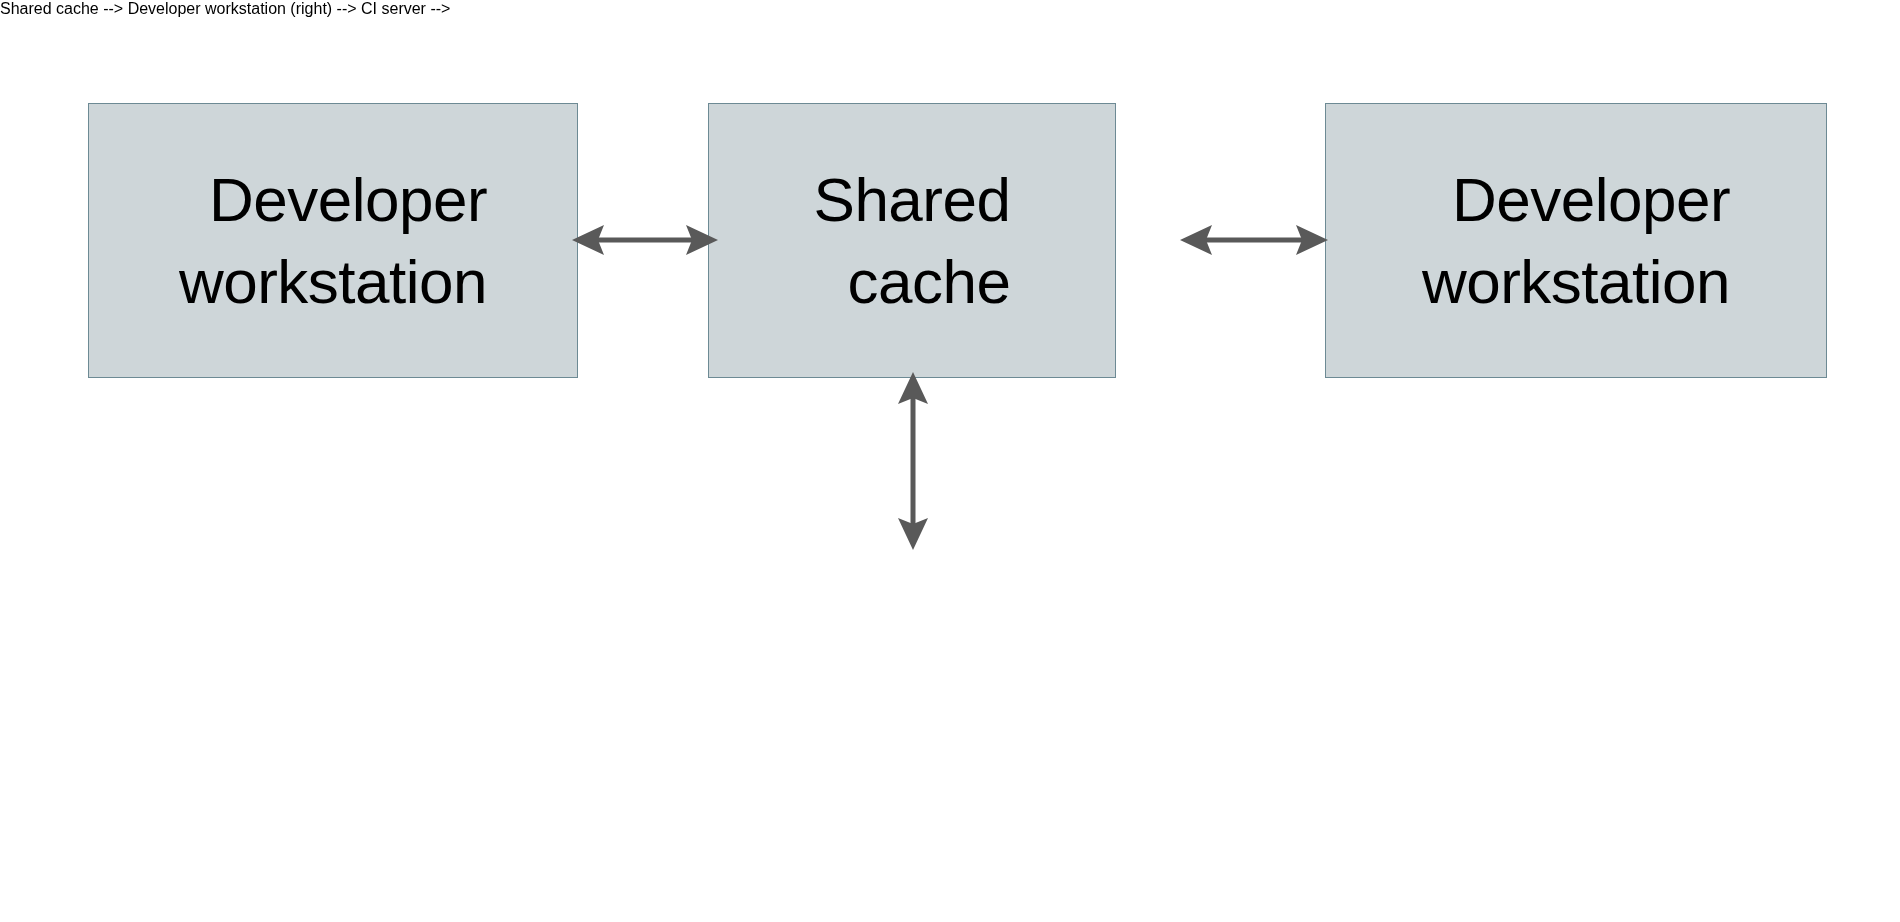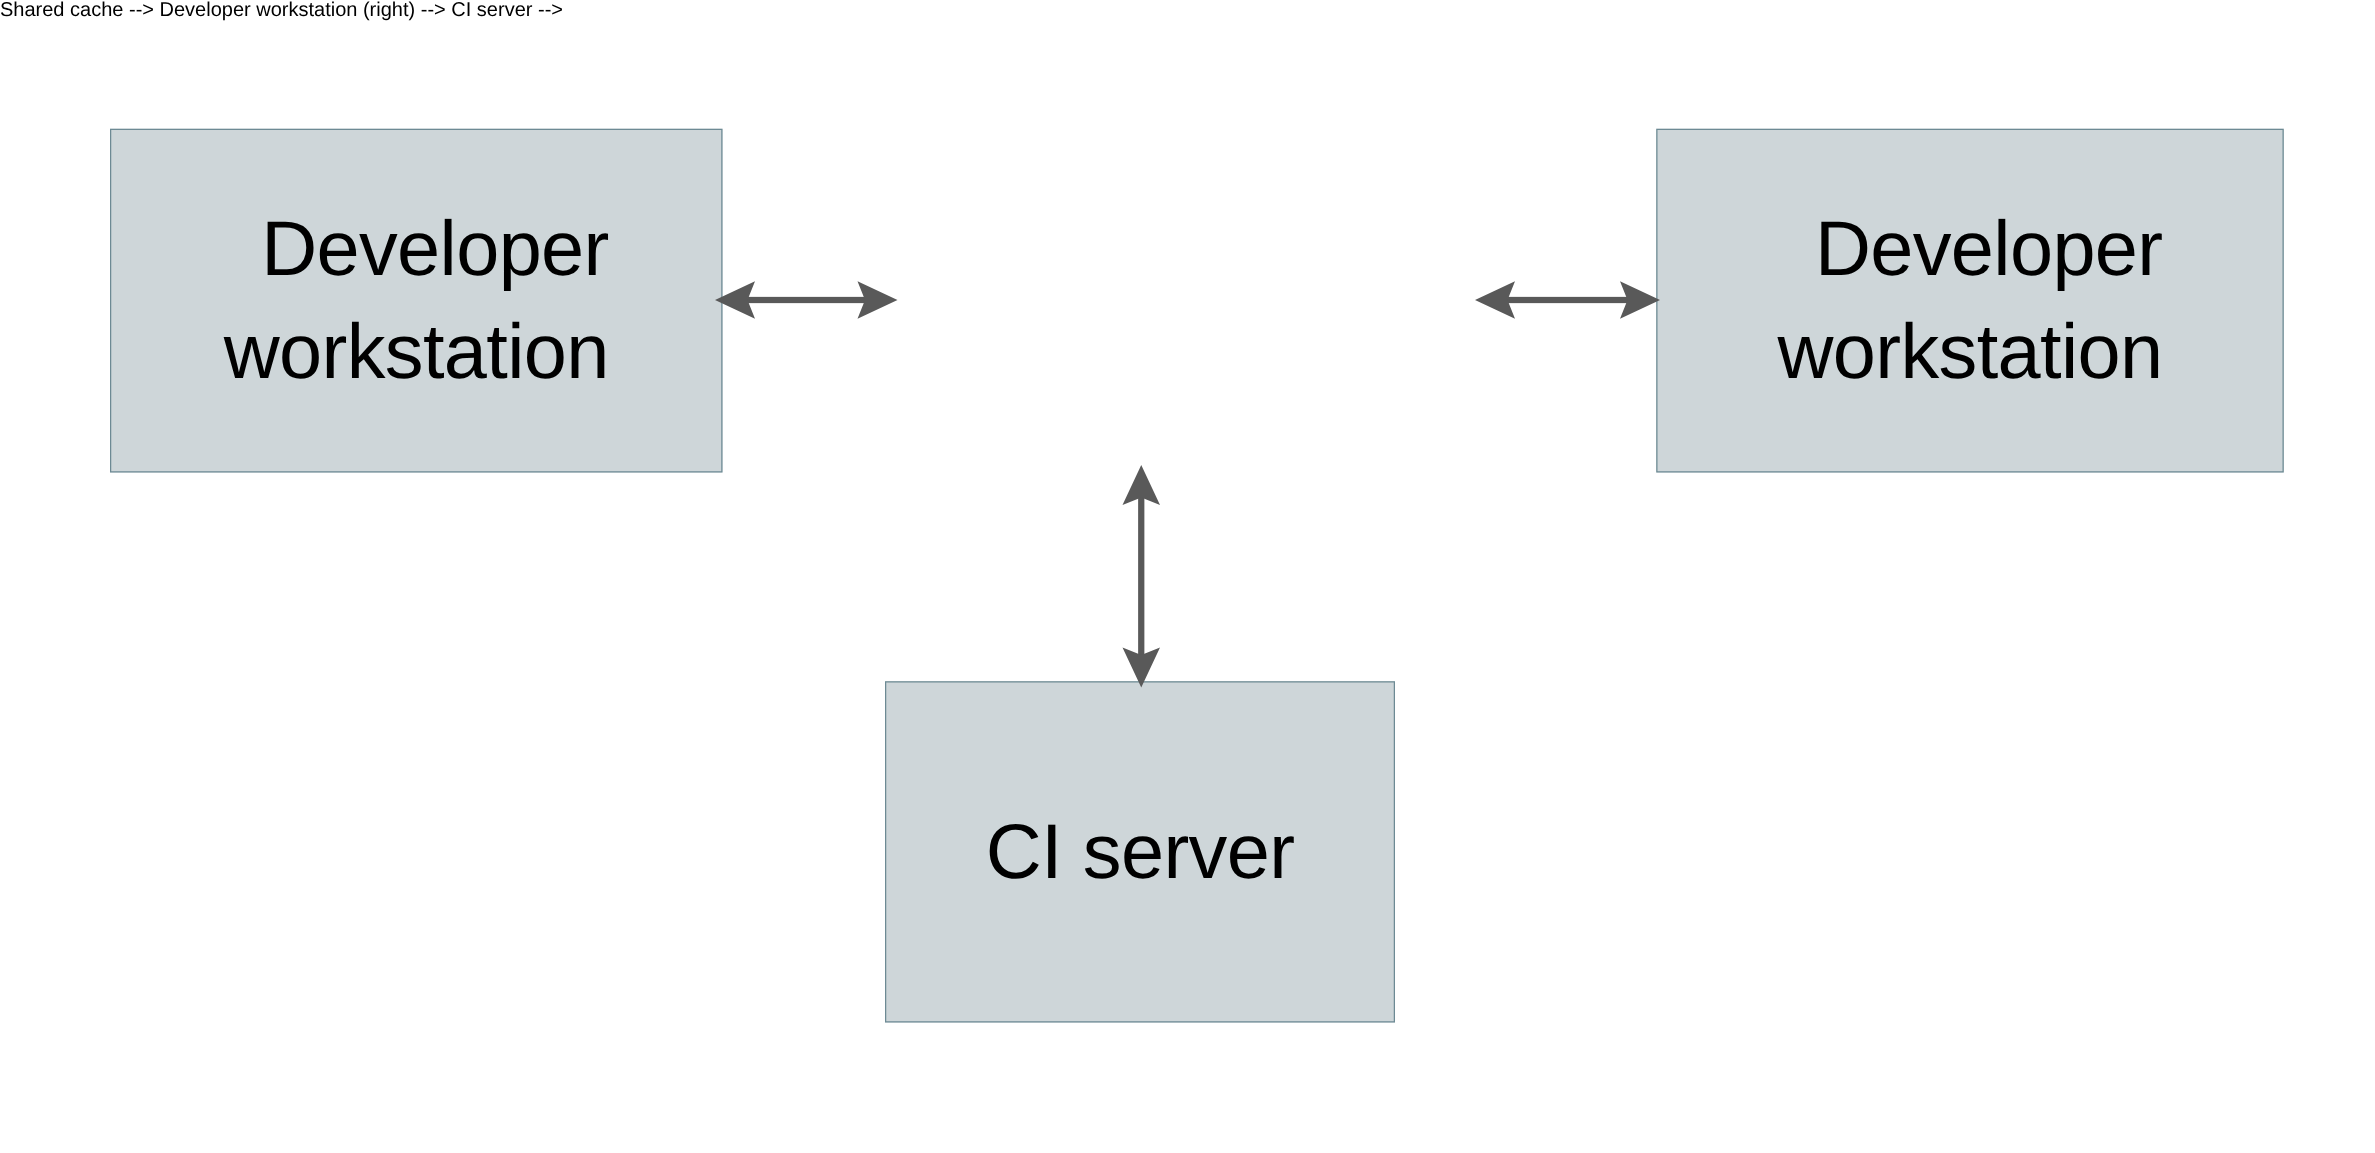--- a/index.html
+++ b/index.html
@@ -64,29 +64,30 @@
 <body>
 
 <div id="diagram-canvas" style="background: rgb(255, 255, 255);">
 
   
   <div class="node-box" id="node-dev-left" style="left: 88px; top: 103px; width: 490px; height: 275px; background: rgb(206, 214, 217); border-color: rgb(109, 138, 148);">
     <span class="node-label" style="color: rgb(0, 0, 0);">Developer
 workstation</span>
   </div>
 
+  <div class="node-box" id="node-shared" style="left: 708px; top: 103px; width: 408px; height: 275px; background: rgb(206, 214, 217); border-color: rgb(109, 138, 148);">
+    <span class="node-label" style="color: rgb(0, 0, 0);">Shared
+cache</span>
+  </div>
 
   <div class="node-box" id="node-dev-right" style="left: 1325px; top: 103px; width: 502px; height: 275px; background: rgb(206, 214, 217); border-color: rgb(109, 138, 148);">
     <span class="node-label" style="color: rgb(0, 0, 0);">Developer
 workstation</span>
   </div>
 
-  <div class="node-box" id="node-ci" style="left: 708px; top: 545px; width: 408px; height: 273px; background: rgb(206, 214, 217); border-color: rgb(109, 138, 148);">
-    <span class="node-label" style="color: rgb(0, 0, 0);">CI server</span>
-  </div>
 
   
 
     Shared cache --&gt;
   <svg class="connector" id="connector-left-shared" viewBox="0 0 150 50" width="150" height="50">
     <g fill="#595959" stroke="none">
 
       <rect x="22" y="22.5" width="106" height="5"></rect>
 
       <path d="M 2 25 L 34 10 L 28 25 L 34 40 Z"></path>

